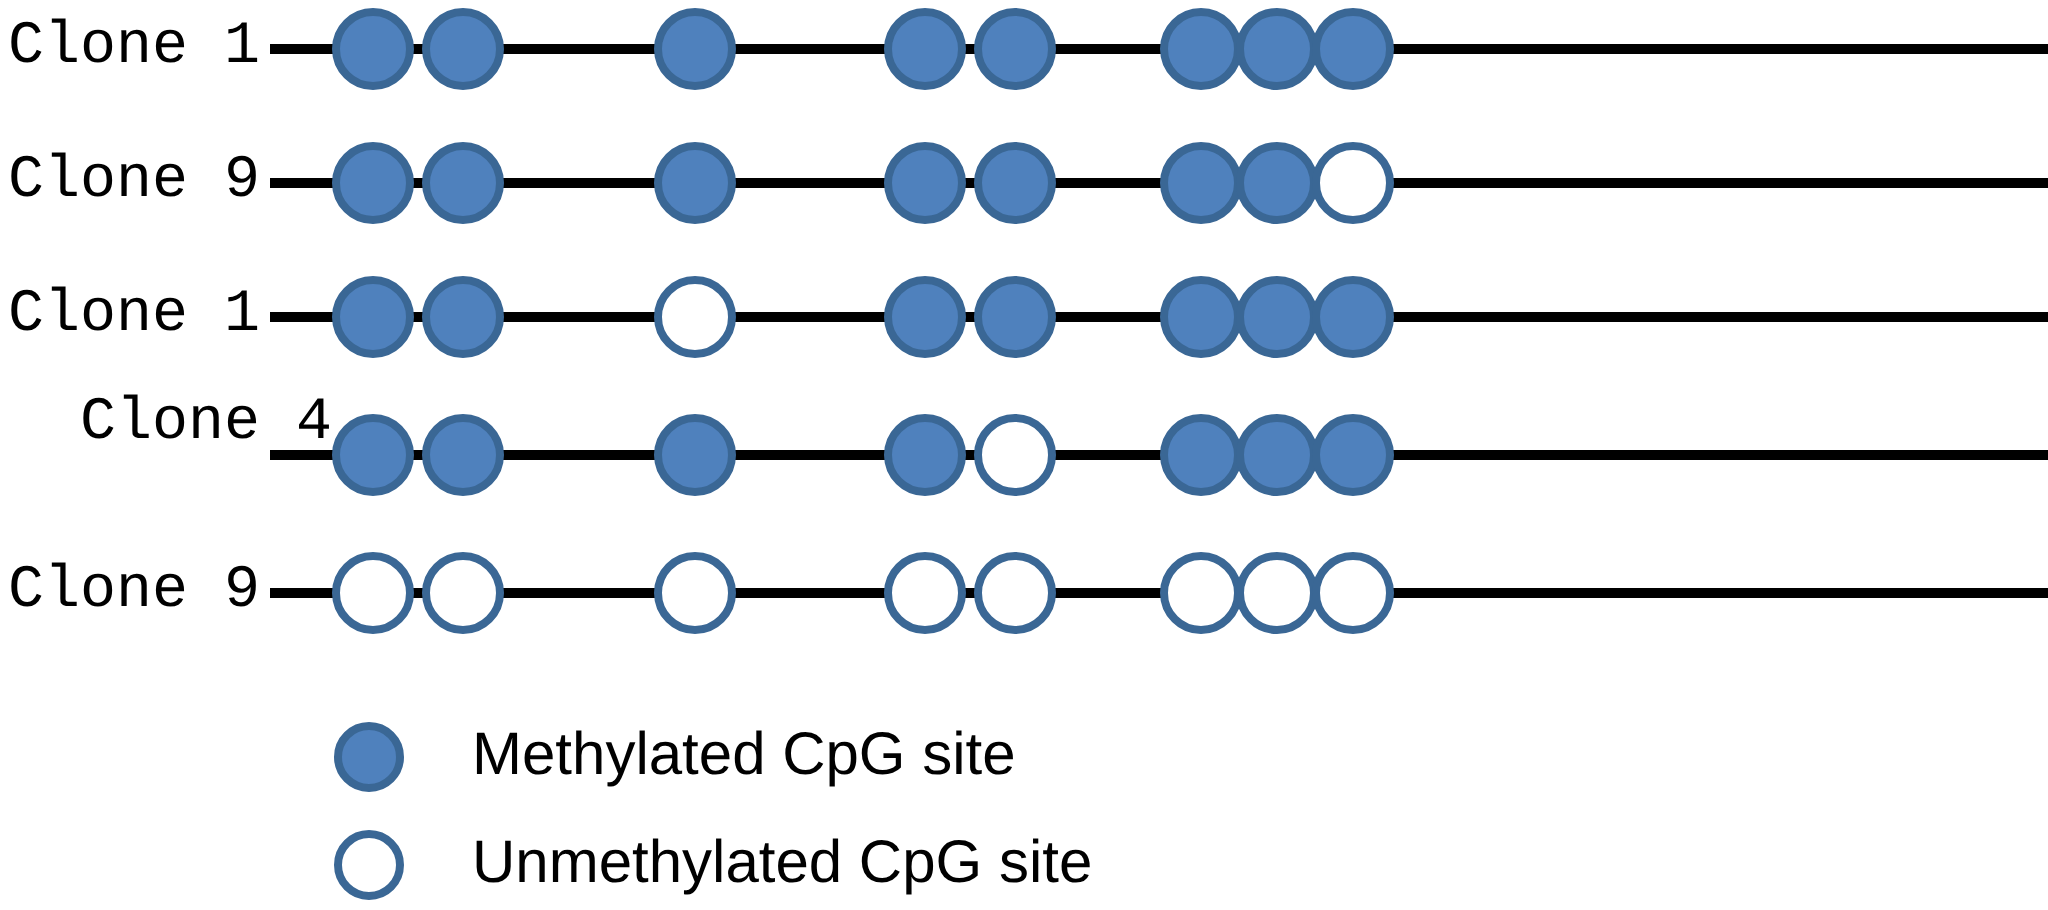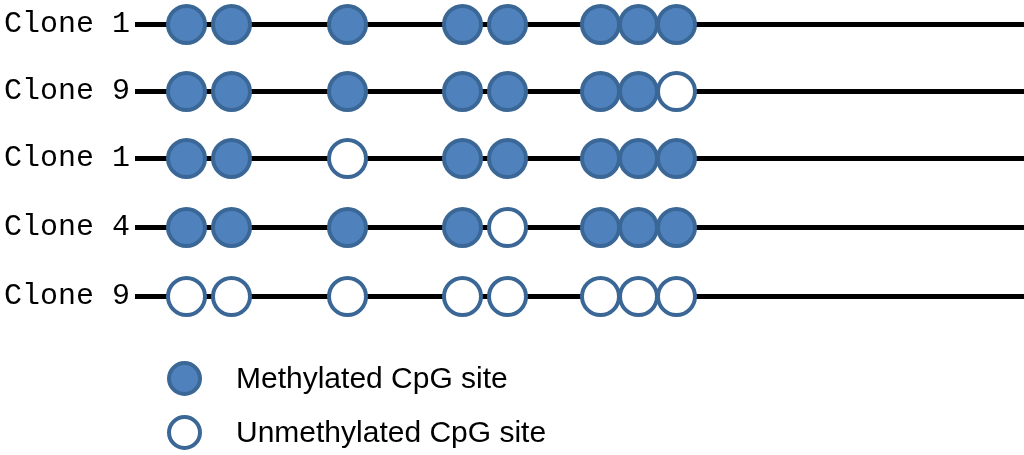--- a/index.html
+++ b/index.html
@@ -100,21 +100,21 @@
       <div class="clone-label" style="top: 138px;">Clone 1</div>
       <div class="dna-line" style="left: 135px; width: 889px; top: 155.5px;"></div>
       <div class="cpg-circle methylated" style="left: 165.5px; top: 137.5px;"></div>
       <div class="cpg-circle methylated" style="left: 210.5px; top: 137.5px;"></div>
       <div class="cpg-circle unmethylated" style="left: 326.5px; top: 137.5px;"></div>
       <div class="cpg-circle methylated" style="left: 441.5px; top: 137.5px;"></div>
       <div class="cpg-circle methylated" style="left: 486.5px; top: 137.5px;"></div>
       <div class="cpg-circle methylated" style="left: 579.5px; top: 137.5px;"></div>
       <div class="cpg-circle methylated" style="left: 617.5px; top: 137.5px;"></div>
       <div class="cpg-circle methylated" style="left: 655.5px; top: 137.5px;"></div>
-      <div class="clone-label" style="top: 207px;">Clone 4</div>
+      <div class="clone-label" style="top: 192px; margin-left: 36px;">Clone 4</div>
       <div class="dna-line" style="left: 135px; width: 889px; top: 224.5px;"></div>
       <div class="cpg-circle methylated" style="left: 165.5px; top: 206.5px;"></div>
       <div class="cpg-circle methylated" style="left: 210.5px; top: 206.5px;"></div>
       <div class="cpg-circle methylated" style="left: 326.5px; top: 206.5px;"></div>
       <div class="cpg-circle methylated" style="left: 441.5px; top: 206.5px;"></div>
       <div class="cpg-circle unmethylated" style="left: 486.5px; top: 206.5px;"></div>
       <div class="cpg-circle methylated" style="left: 579.5px; top: 206.5px;"></div>
       <div class="cpg-circle methylated" style="left: 617.5px; top: 206.5px;"></div>
       <div class="cpg-circle methylated" style="left: 655.5px; top: 206.5px;"></div>
       <div class="clone-label" style="top: 276px;">Clone 9</div>

